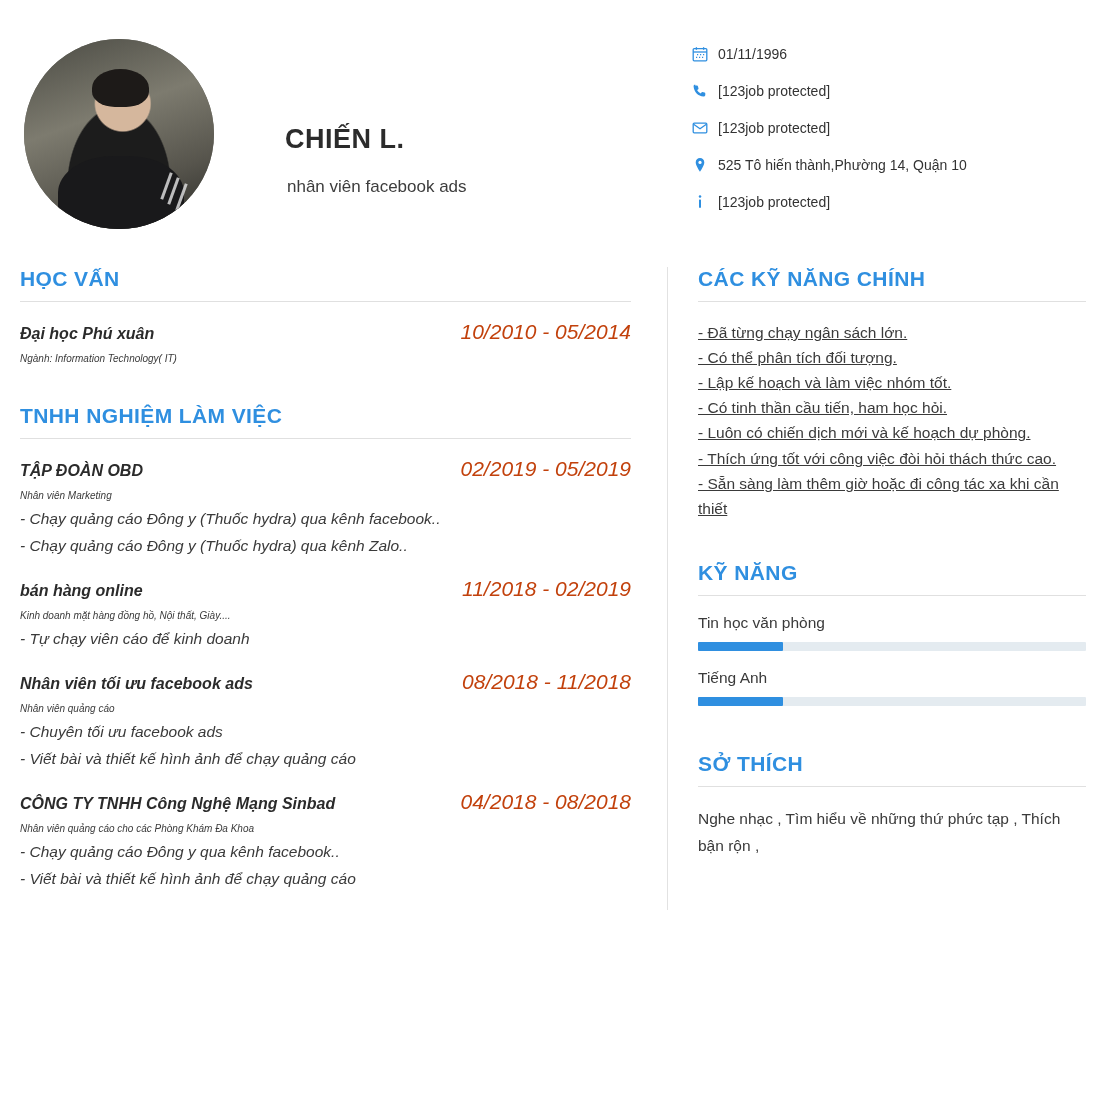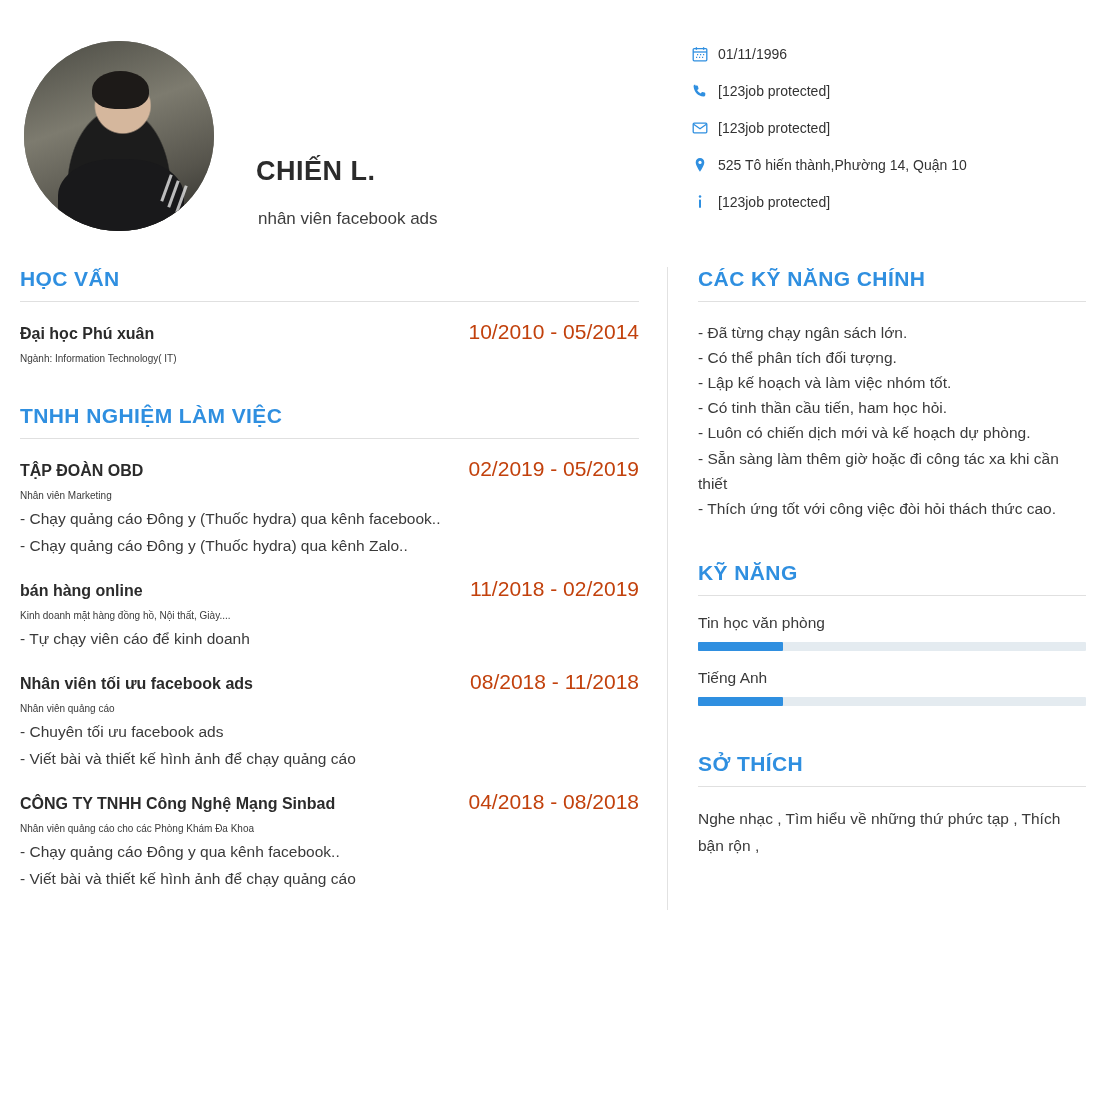--- a/index.html
+++ b/index.html
@@ -17,22 +17,23 @@
     overflow: hidden;
   }
   
   .header {
     display: flex;
     padding: 28px 20px 0 20px;
   }
   .header-left {
     width: 648px;
     display: flex;
-    align-items: flex-end;
+    align-items: center;
     padding-top: 8px;
+    gap: 29px;
   }
   .avatar {
     width: 190px;
     height: 190px;
     border-radius: 50%;
     overflow: hidden;
     flex: 0 0 auto;
     margin-left: 4px;
     background: #6b6b63;
     position: relative;
@@ -105,40 +106,40 @@
   }
   .contact-icon svg { display: block; }
   
   .columns {
     display: flex;
     padding: 0 20px;
     margin-top: 36px;
   }
   .col-left {
     width: 648px;
-    padding-right: 28px;
+    padding-right: 36px;
     border-right: 1px solid #e2e2e2;
   }
   .col-right {
     flex: 1;
     padding-left: 30px;
   }
   .section-title {
     color: #2f8fe0;
     font-size: 21px;
     font-weight: bold;
     letter-spacing: .4px;
     margin: 0 0 10px 0;
   }
   .section-rule {
     border: 0;
     border-top: 1px solid #e0e0e0;
     margin: 0 0 18px 0;
   }
-  .entry { margin-bottom: 22px; }
+  .entry { margin-bottom: 22px; font-style: italic; }
   .entry-head {
     display: flex;
     justify-content: space-between;
     align-items: baseline;
   }
   .entry-title {
     font-size: 16px;
     font-weight: bold;
     color: #2b2b2b;
   }
@@ -157,20 +158,21 @@
     font-size: 15.5px;
     color: #3a3a3a;
     margin-top: 9px;
   }
   .spacer-lg { height: 18px; }
   
   .skill-line {
     font-size: 15.5px;
     color: #3a3a3a;
     line-height: 1.62;
+    text-decoration: underline;
   }
   .skill-item { margin-bottom: 18px; }
   .skill-label {
     font-size: 15.5px;
     color: #3a3a3a;
     margin-bottom: 10px;
   }
   .bar-track {
     height: 9px;
     background: #e4ebf0;
@@ -337,22 +339,22 @@
     <div class="col-right">
 
       <h2 class="section-title">CÁC KỸ NĂNG CHÍNH</h2>
       <hr class="section-rule">
 
       <div class="skill-line">- Đã từng chạy ngân sách lớn.</div>
       <div class="skill-line">- Có thể phân tích đối tượng.</div>
       <div class="skill-line">- Lập kế hoạch và làm việc nhóm tốt.</div>
       <div class="skill-line">- Có tinh thần cầu tiến, ham học hỏi.</div>
       <div class="skill-line">- Luôn có chiến dịch mới và kế hoạch dự phòng.</div>
+      <div class="skill-line">- Thích ứng tốt với công việc đòi hỏi thách thức cao.</div>
       <div class="skill-line">- Sẵn sàng làm thêm giờ hoặc đi công tác xa khi cần thiết</div>
-      <div class="skill-line">- Thích ứng tốt với công việc đòi hỏi thách thức cao.</div>
 
       <div class="gap-40"></div>
 
       <h2 class="section-title">KỸ NĂNG</h2>
       <hr class="section-rule">
 
       <div class="skill-item">
         <div class="skill-label">Tin học văn phòng</div>
         <div class="bar-track">
           <div class="bar-fill" style="width:22%;"></div>

